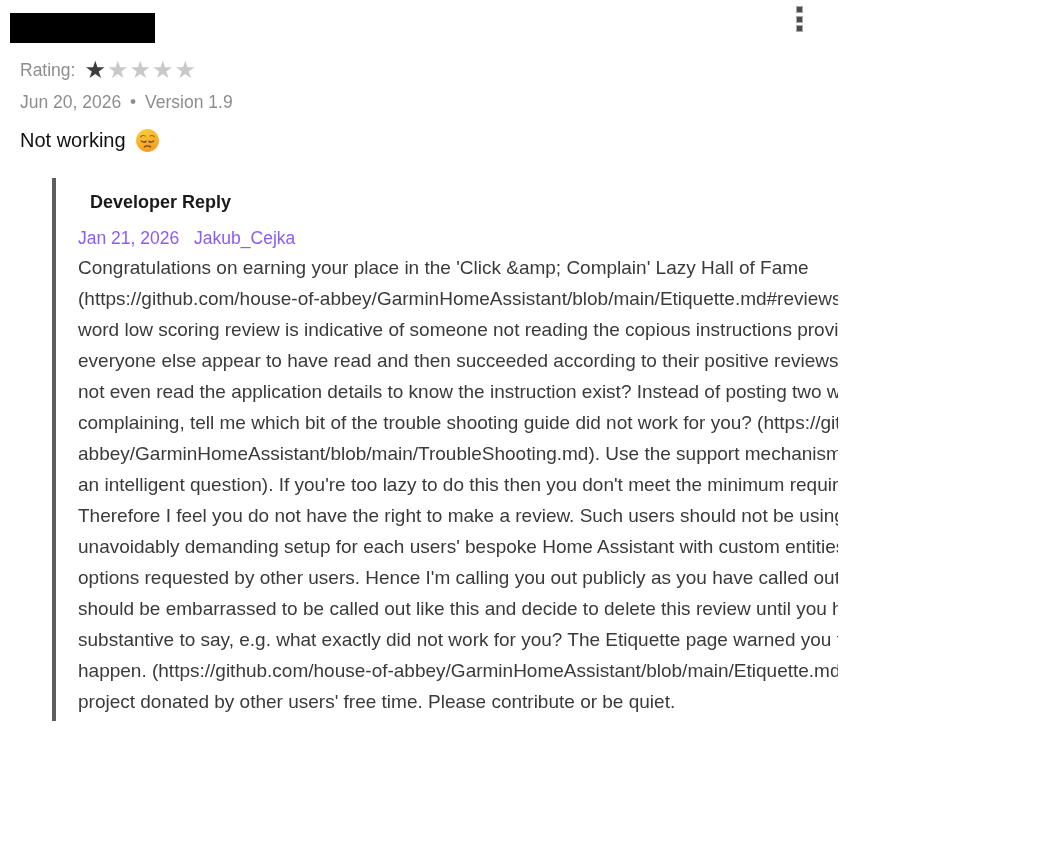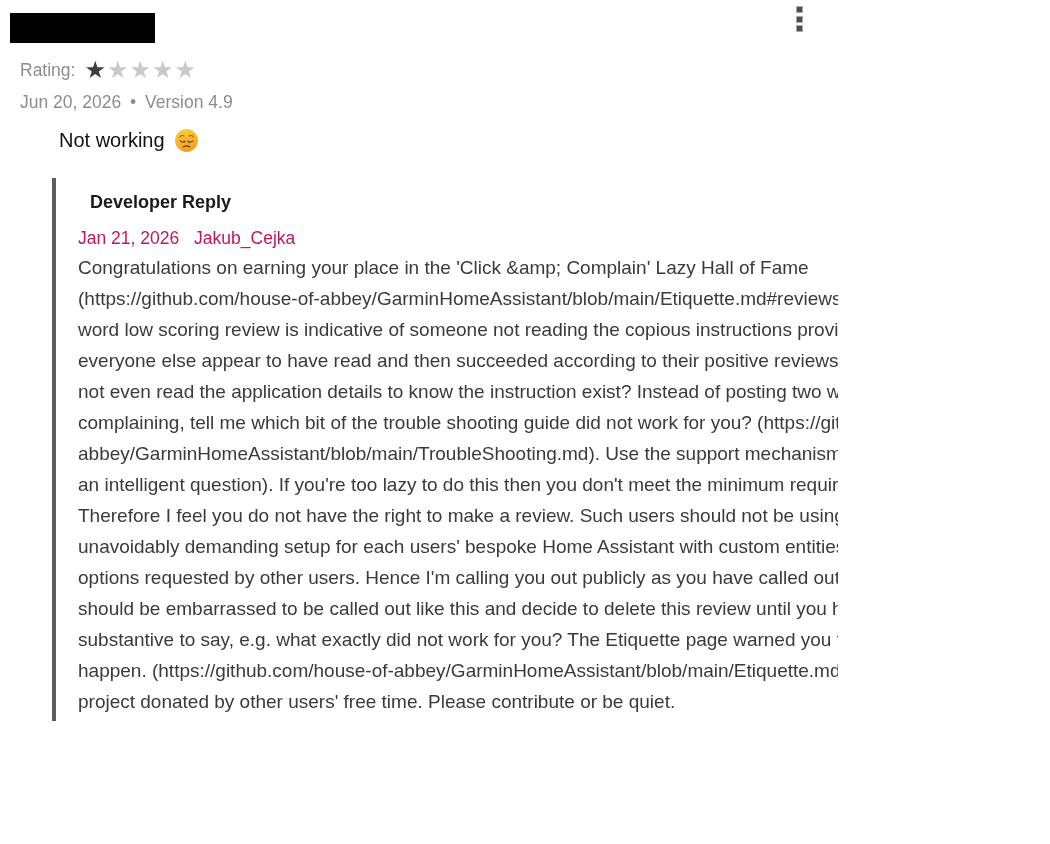--- a/index.html
+++ b/index.html
@@ -68,21 +68,20 @@
   .meta-row .sep { margin: 0 4px; }
 
   .review-text {
     position: absolute;
     left: 20px; top: 128px;
     font-size: 20px;
     color: #111111;
     display: flex;
     align-items: center;
     gap: 9px;
-    margin-left: 39px;
   }
   .emoji { display: inline-block; vertical-align: middle; }
 
   .reply {
     position: absolute;
     left: 52px; top: 178px;
     width: 966px;
     border-left: 4px solid #5e5e5e;
     padding: 2px 0 4px 22px;
     box-sizing: border-box;
@@ -90,21 +89,21 @@
   .reply-header { position: relative; }
   .reply-title {
     margin: 12px;
     font-size: 18px;
     font-weight: bold;
     color: #1a1a1a;
   }
   .reply-meta {
     margin-top: 15px;
     font-size: 17.5px;
-    color: #be185d;
+    color: #8b5cf6;
   }
   .reply-meta .author { margin-left: 10px; }
   .reply-body {
     margin: 3px 0 0 0;
     max-width: 944px;
     font-size: 19px;
     line-height: 31px;
     color: #3a3a3a;
     overflow-wrap: break-word;
   }
@@ -123,21 +122,21 @@
   </button>
 
   <div class="rating-row">
     <span class="rating-label">Rating:</span>
     <span class="stars"><span class="filled">★</span><span class="empty">★★★★</span></span>
   </div>
 
   <div class="meta-row">
     <span>Jun 20, 2026</span>
     <span class="sep">•</span>
-    <span>Version 4.9</span>
+    <span>Version 1.9</span>
   </div>
 
   <div class="review-text">
     <span>Not working</span>
     <svg class="emoji" width="25" height="25" viewBox="0 0 36 36" aria-hidden="true">
       <defs>
         <linearGradient id="faceGrad" x1="0" y1="0" x2="0.35" y2="1">
           <stop offset="0" stop-color="#fdd23c"></stop>
           <stop offset="1" stop-color="#f59e22"></stop>
         </linearGradient>

